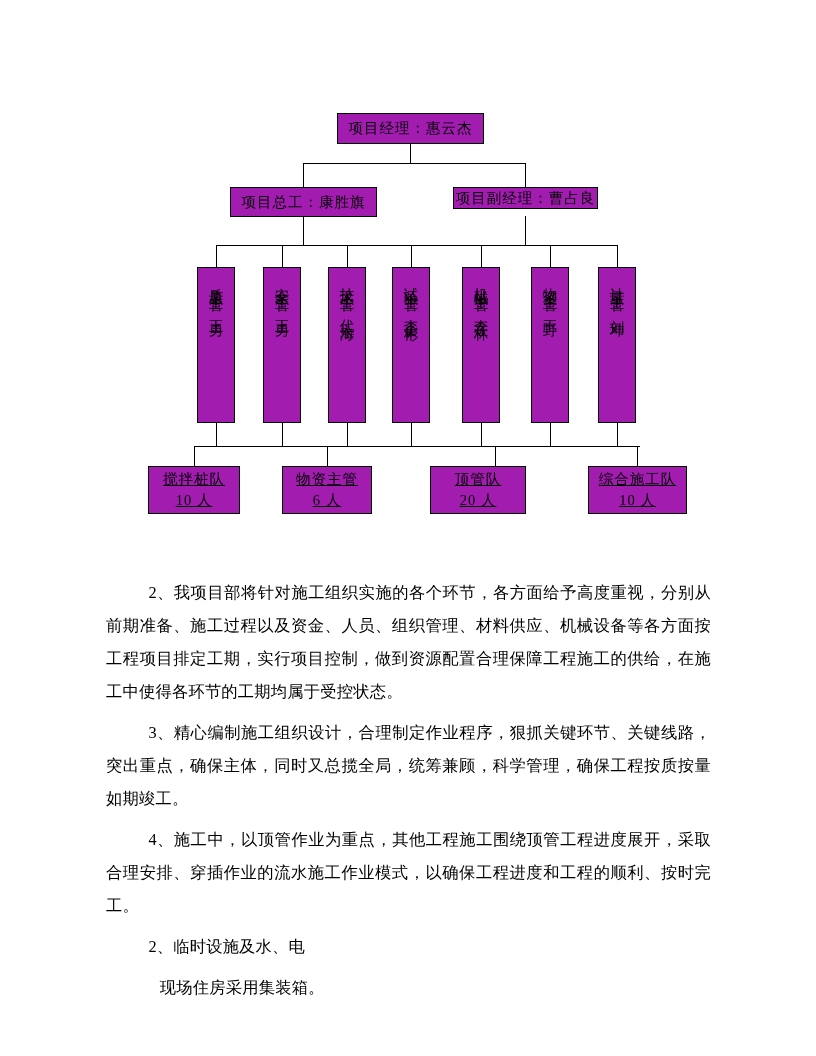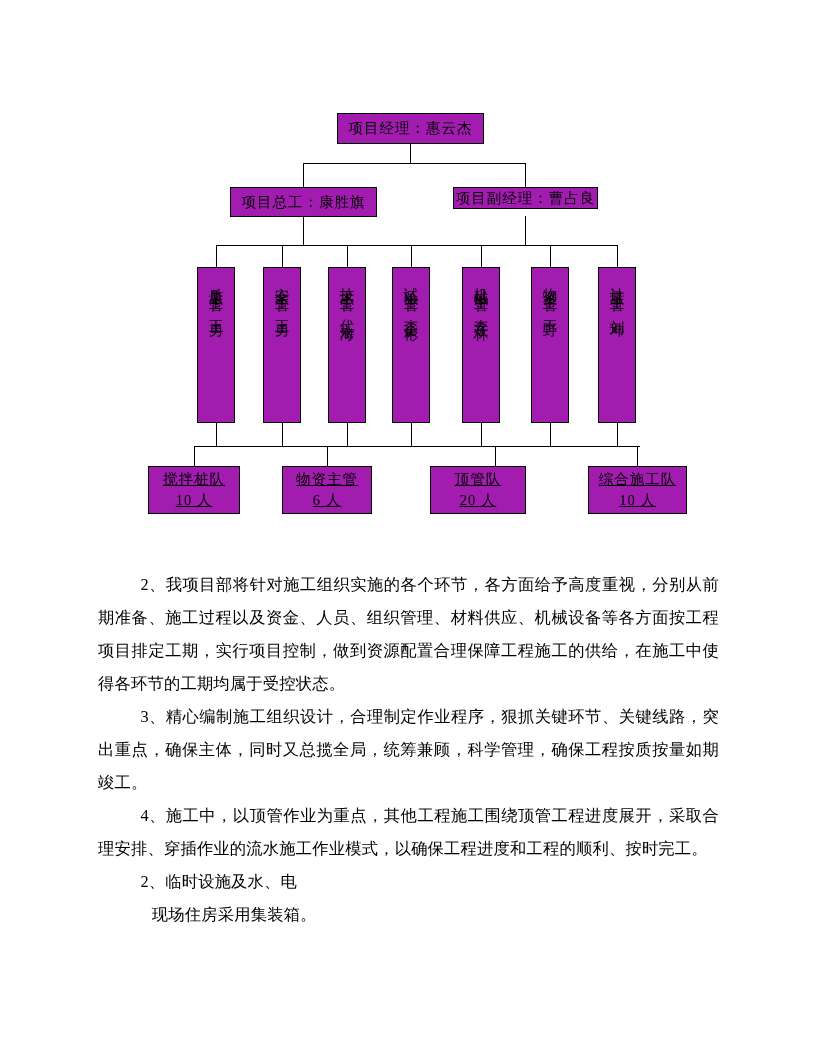--- a/index.html
+++ b/index.html
@@ -45,21 +45,21 @@
   
   .cline { position: absolute; background: #000; }
 
   
   .textblock {
     position: absolute;
     left: 98px; top: 568px;
     width: 621px;
   }
   .textblock p {
-    margin: 0;
+    margin: 8px;
     font-size: 16.3px;
     line-height: 33px;
     text-align: justify;
     text-justify: inter-ideograph;
     letter-spacing: 0.2px;
   }
   .indent-num { text-indent: 2.6em; }
   .indent-plain { text-indent: 3.3em; }
 </style>
 </head>

